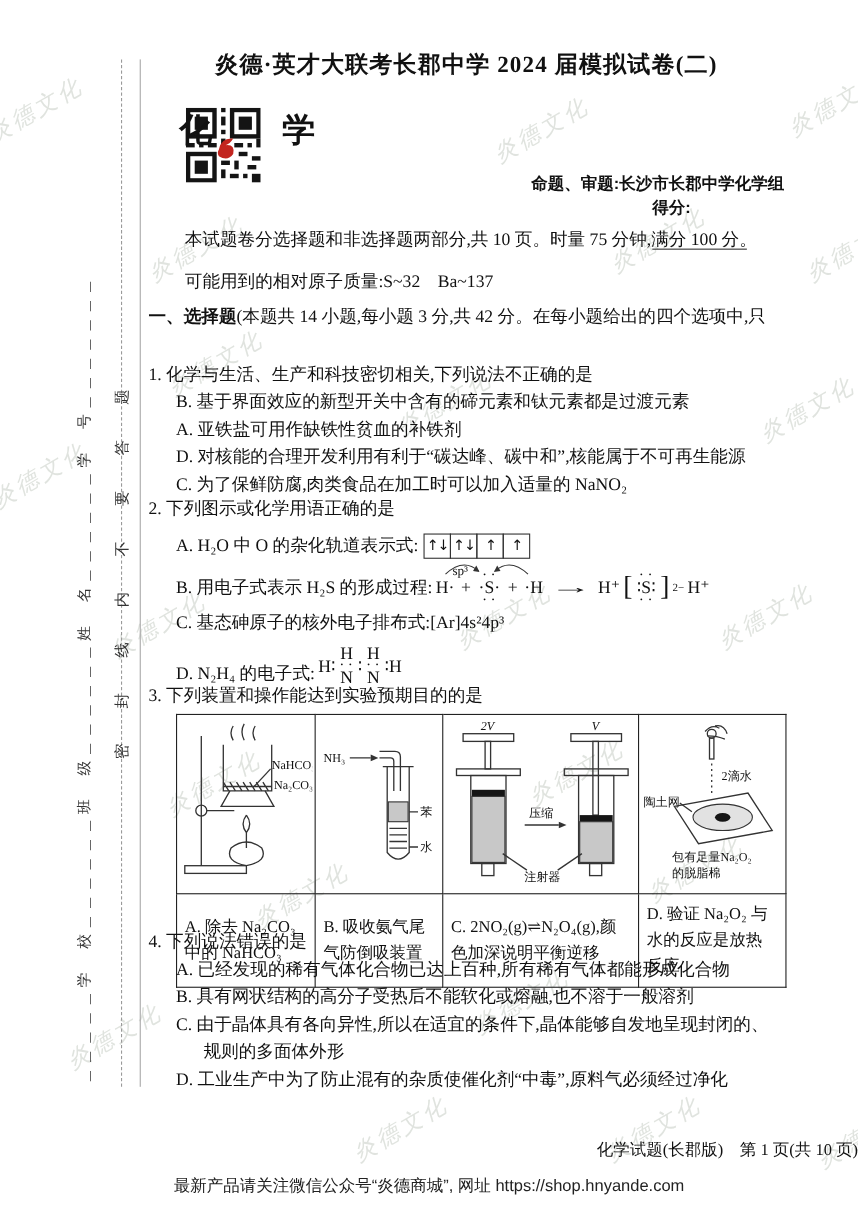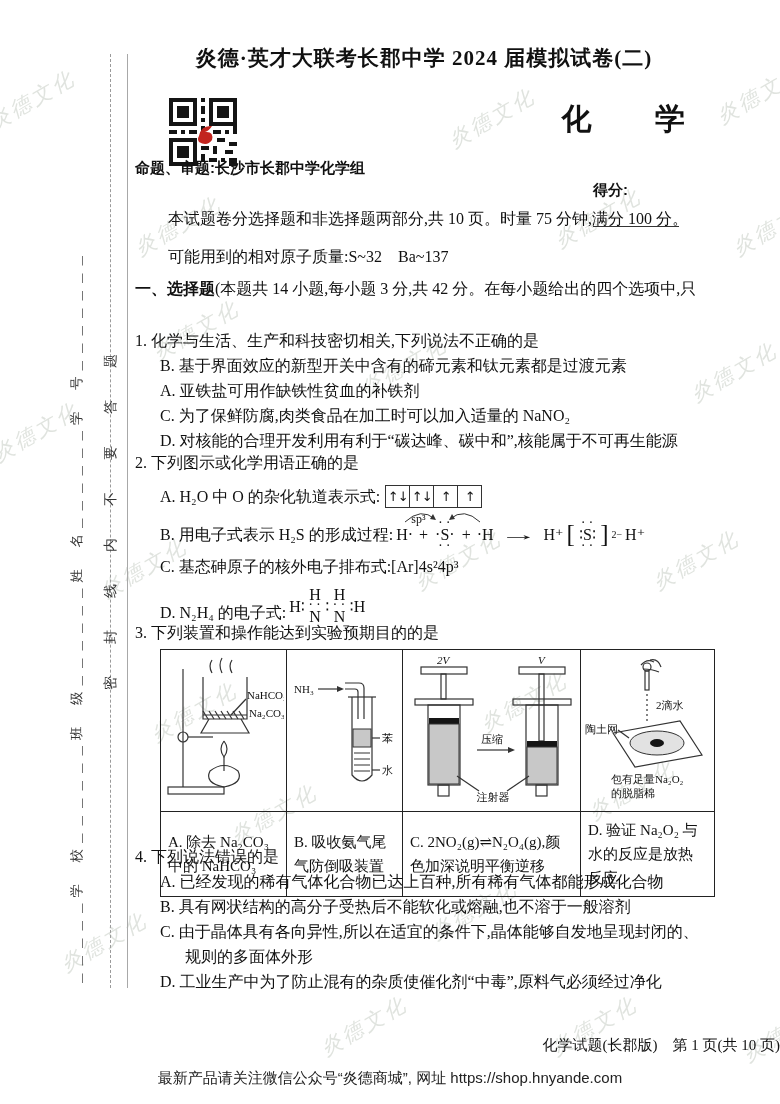--- a/index.html
+++ b/index.html
@@ -12,22 +12,22 @@
   .vline-solid{position:absolute;left:127px;top:54px;height:934px;border-left:1px solid #a8a8a8;z-index:1;}
   .fields-rot{position:absolute;left:68px;top:985px;width:828px;height:26px;transform:rotate(-90deg);
       transform-origin:0 0;font-size:13.5px;letter-spacing:4px;white-space:nowrap;color:#333;z-index:1;}
   .seal-rot{position:absolute;left:102px;top:690px;width:366px;height:22px;transform:rotate(-90deg);
       transform-origin:0 0;font-size:14px;letter-spacing:9px;white-space:nowrap;color:#333;z-index:1;}
   
   .content{position:absolute;left:135px;top:0;width:578px;height:1104px;z-index:2;font-size:16px;line-height:25px;}
   .blk{position:absolute;left:0;width:100%;}
   .paper-title{top:46px;text-align:center;font-size:21px;font-weight:bold;letter-spacing:1px;}
   .qr{position:absolute;left:34px;top:98px;}
-  .subject{top:106px;text-align:right;font-size:30px;font-weight:bold;letter-spacing:28px;text-indent:28px;}
-  .setter{top:155px;text-align:left;font-size:15px;font-weight:bold;
+  .subject{top:106px;text-align:left;font-size:30px;font-weight:bold;letter-spacing:28px;text-indent:28px;}
+  .setter{top:155px;text-align:right;font-size:15px;font-weight:bold;
           font-family:"Liberation Sans","DejaVu Sans",sans-serif;}
   .score{position:absolute;left:458px;top:177px;font-size:15px;font-weight:bold;
          font-family:"Liberation Sans","DejaVu Sans",sans-serif;}
   .score .blank{display:inline-block;width:86px;border-bottom:1px solid #333;height:15px;vertical-align:bottom;}
   .intro{top:206px;text-indent:33px;}
   .atomic{top:244px;text-indent:33px;}
   .sechead{top:276px;}
   .bold{font-weight:bold;text-align:center;}
   .opt{padding-left:25px;}
   .opt-wrap2{padding-left:50px;text-indent:-25px;}
@@ -149,22 +149,22 @@
   <div class="blk atomic">可能用到的相对原子质量:S~32　Ba~137</div>
 
   <div class="blk sechead">
     <div><span class="bold">一、选择题</span><span>(本题共 14 小题,每小题 3 分,共 42 分。在每小题给出的四个选项中,只</span></div>
   </div>
 
   <div class="blk" style="top:328px">
     <div>1. 化学与生活、生产和科技密切相关,下列说法不正确的是</div>
     <div class="opt">B. 基于界面效应的新型开关中含有的碲元素和钛元素都是过渡元素</div>
     <div class="opt">A. 亚铁盐可用作缺铁性贫血的补铁剂</div>
+    <div class="opt">D. 对核能的合理开发利用有利于“碳达峰、碳中和”,核能属于不可再生能源</div>
     <div class="opt">C. 为了保鲜防腐,肉类食品在加工时可以加入适量的 NaNO₂</div>
-    <div class="opt">D. 对核能的合理开发利用有利于“碳达峰、碳中和”,核能属于不可再生能源</div>
   </div>
 
   <div class="blk" style="top:450px">
     <div>2. 下列图示或化学用语正确的是</div>
 
     <div class="q2row q2a">
       <span>A. H₂O 中 O 的杂化轨道表示式:</span>
       <span class="orbital">
         <span class="obox">↑↓</span>
         <span class="obox">↑↓</span>

